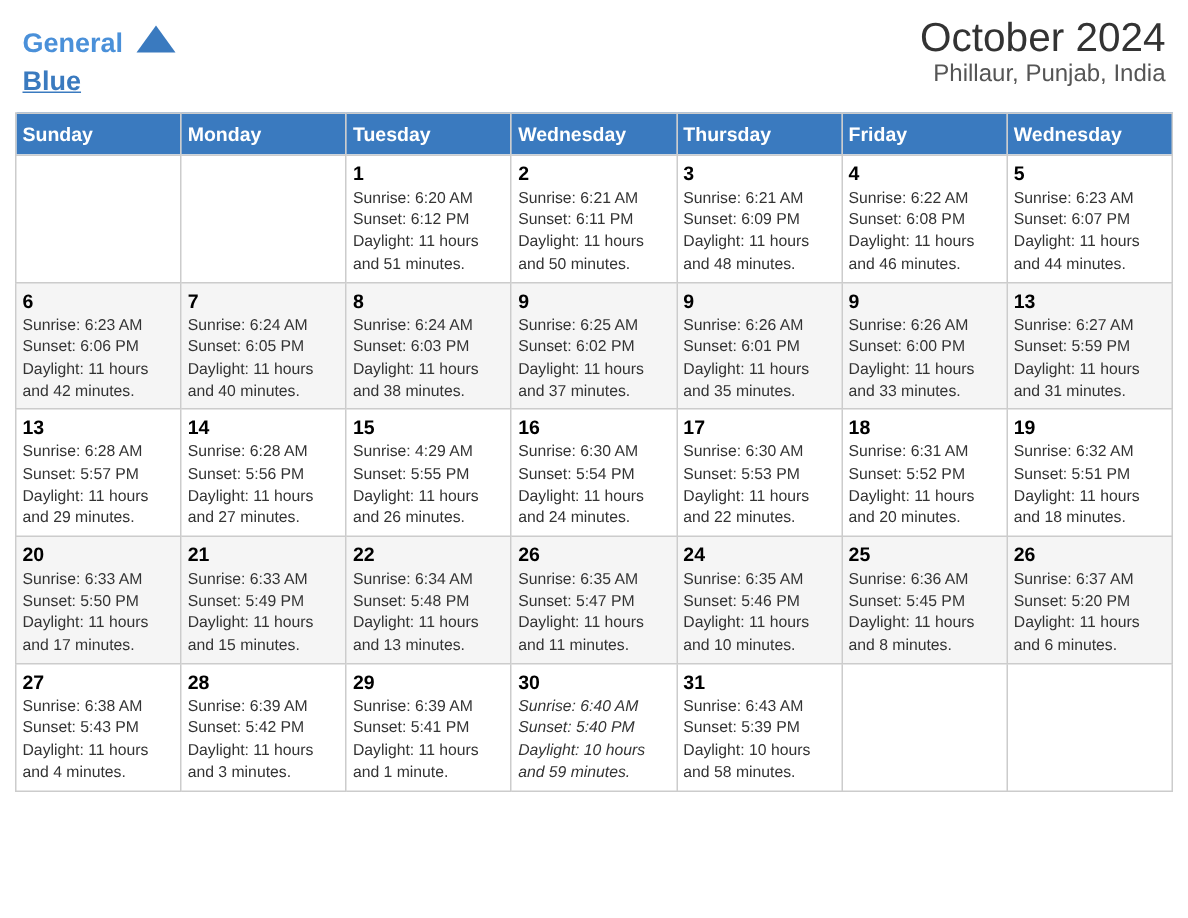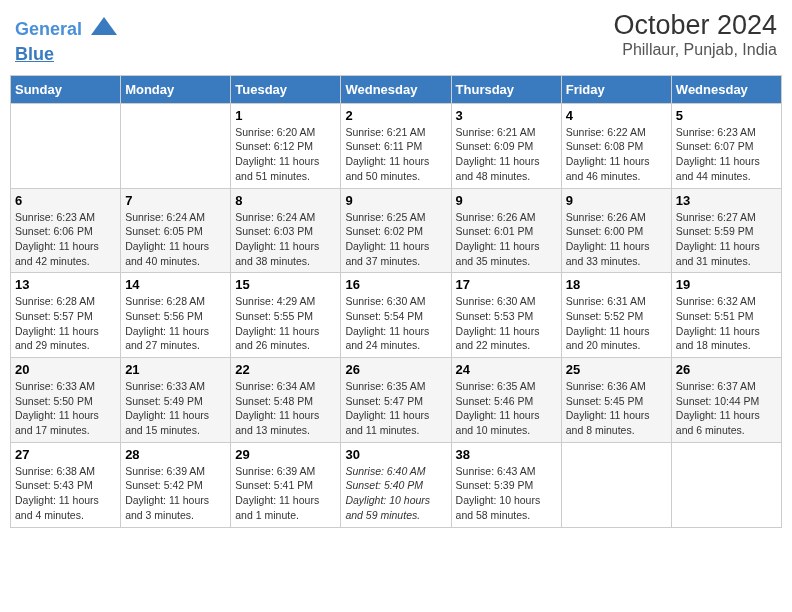--- a/index.html
+++ b/index.html
@@ -280,21 +280,21 @@
         </td>
         <td>
           <span class="day-number">25</span>
           <div class="day-info" style="white-space: pre-line;">Sunrise: 6:36 AM
 Sunset: 5:45 PM
 Daylight: 11 hours and 8 minutes.</div>
         </td>
         <td>
           <span class="day-number">26</span>
           <div class="day-info" style="white-space: pre-line;">Sunrise: 6:37 AM
-Sunset: 10:44 PM
+Sunset: 5:20 PM
 Daylight: 11 hours and 6 minutes.</div>
         </td>
       </tr>
       <tr>
         <td>
           <span class="day-number">27</span>
           <div class="day-info" style="white-space: pre-line;">Sunrise: 6:38 AM
 Sunset: 5:43 PM
 Daylight: 11 hours and 4 minutes.</div>
         </td>
@@ -310,21 +310,21 @@
 Sunset: 5:41 PM
 Daylight: 11 hours and 1 minute.</div>
         </td>
         <td>
           <span class="day-number">30</span>
           <div class="day-info" style="white-space: pre-line; font-style: italic;">Sunrise: 6:40 AM
 Sunset: 5:40 PM
 Daylight: 10 hours and 59 minutes.</div>
         </td>
         <td>
-          <span class="day-number">38</span>
+          <span class="day-number">31</span>
           <div class="day-info" style="white-space: pre-line;">Sunrise: 6:43 AM
 Sunset: 5:39 PM
 Daylight: 10 hours and 58 minutes.</div>
         </td>
         <td class="empty-cell"></td>
         <td class="empty-cell"></td>
       </tr>
     </tbody>
 </table>
 

